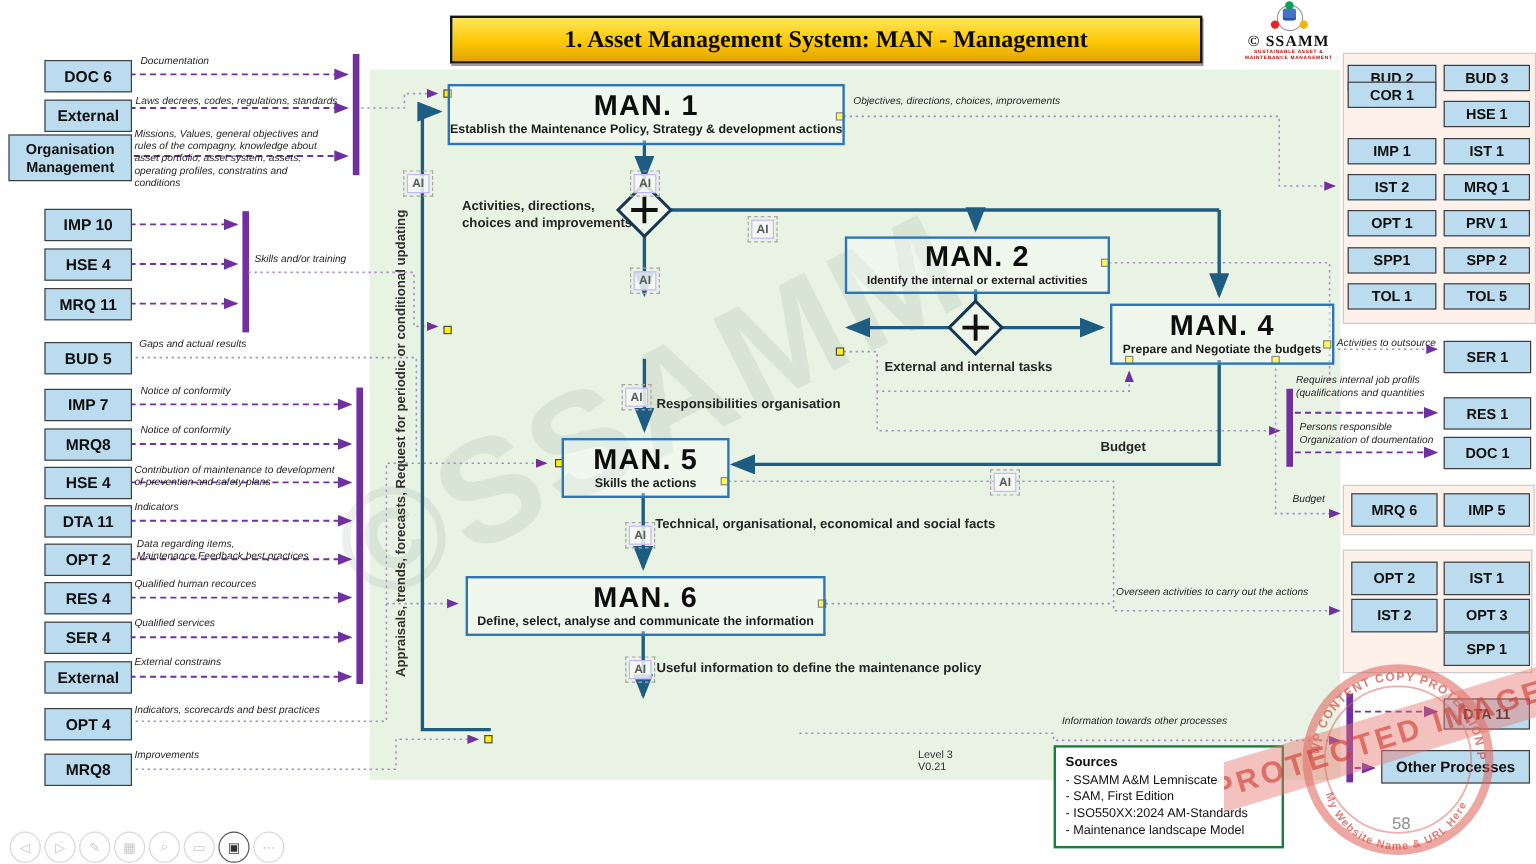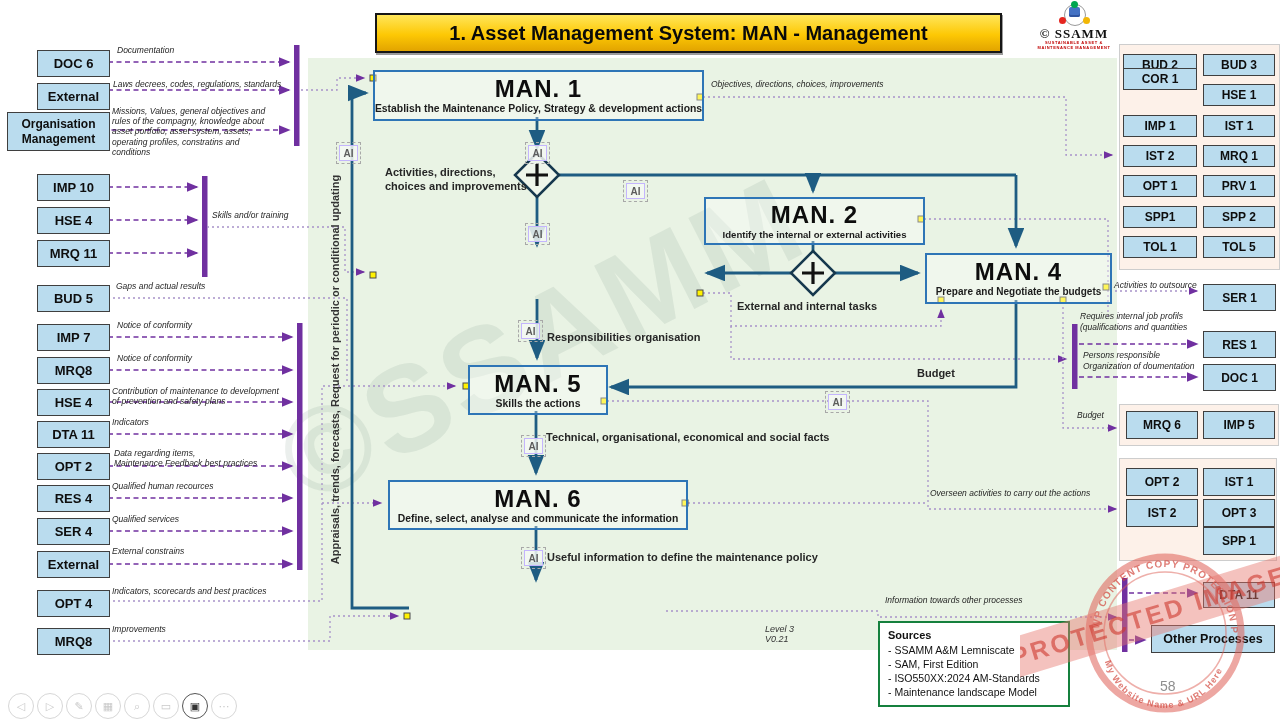--- a/index.html
+++ b/index.html
@@ -4,21 +4,21 @@
 <style>
   html,body{margin:0;padding:0;background:#fff;}
   .stage{position:relative;width:1280px;height:720px;background:#ffffff;overflow:hidden;
          font-family:"Liberation Sans",sans-serif;color:#111;}
   .canvas{position:absolute;left:308px;top:58px;width:809px;height:592px;background:#e9f3e4;}
   .watermark{position:absolute;left:250px;top:240px;width:700px;font-size:122px;font-weight:800;
              color:rgba(130,155,145,0.16);transform:rotate(-27deg);letter-spacing:4px;pointer-events:none;}
   .titlebar{position:absolute;left:375px;top:13px;width:623px;height:36px;border:2px solid #161616;
             background:linear-gradient(180deg,#ffe65a 0%,#fdc804 55%,#e2a400 100%);
             display:flex;align-items:center;justify-content:center;font-size:20px;font-weight:800;
-            color:#0a0a0a;box-shadow:1px 2px 0 #9b9b9b;}
+            color:#0a0a0a;box-shadow:1px 2px 0 #9b9b9b;font-family:Liberation Serif, serif;}
   .logo{position:absolute;left:1036px;top:2px;width:76px;height:54px;background:#fff;text-align:center;}
   .logo .mini{position:relative;margin:1px auto 0;width:34px;height:24px;}
   .logo .mini .ring{position:absolute;left:7px;top:1px;width:20px;height:20px;border:1px solid #9a9a9a;border-radius:50%;}
   .logo .mini .core{position:absolute;left:12px;top:4px;width:11px;height:10px;background:#4472c4;border-radius:2px;
                     box-shadow:inset 0 -2px 0 #2f54a0;}
   .logo .dot{position:absolute;width:7px;height:7px;border-radius:50%;}
   .logo .brand{font-family:"Liberation Serif",serif;font-size:13px;font-weight:700;letter-spacing:1px;line-height:1;}
   .logo .tag{font-size:4px;color:#c00000;letter-spacing:.6px;white-space:pre-line;line-height:1.3;font-weight:700;}
   .lbox{position:absolute;width:71px;height:25px;background:#badcee;border:1.6px solid #3f3f3f;
         display:flex;align-items:center;justify-content:center;font-size:13px;font-weight:600;color:#0e0e0e;}
@@ -39,21 +39,21 @@
          font-size:11px;font-weight:600;color:#333;text-align:center;}
   .sources{position:absolute;left:878px;top:621px;width:192px;height:86px;background:#fff;
            border:2px solid #15803d;padding:5px 8px;box-sizing:border-box;font-size:10.5px;line-height:1.35;}
   .sources .st{font-weight:800;font-size:11px;}
   .pagenum{position:absolute;left:1160px;top:678px;font-size:14px;color:#8e8e8e;}
   .toolbar{position:absolute;left:8px;top:693px;display:flex;gap:3px;}
   .tbtn{width:24px;height:24px;border-radius:50%;border:1.5px solid #d7d7d7;color:#c9c9c9;
         display:flex;align-items:center;justify-content:center;font-size:11px;background:#fff;}
   .tbtn.active{border-color:#555;color:#333;}
   svg{position:absolute;left:0;top:0;}
-  .levelver{position:absolute;left:765px;top:624px;font-size:9px;font-style:italic;color:#333;white-space:pre-line;}
+  .levelver{position:absolute;left:765px;top:624px;font-size:9px;color:#333;white-space:pre-line;}
 </style>
 </head>
 <body>
 
 <div class="stage">
 
   <div class="canvas"></div>
   <div class="watermark">©SSAMM</div>
 
   <svg width="1280" height="720">

